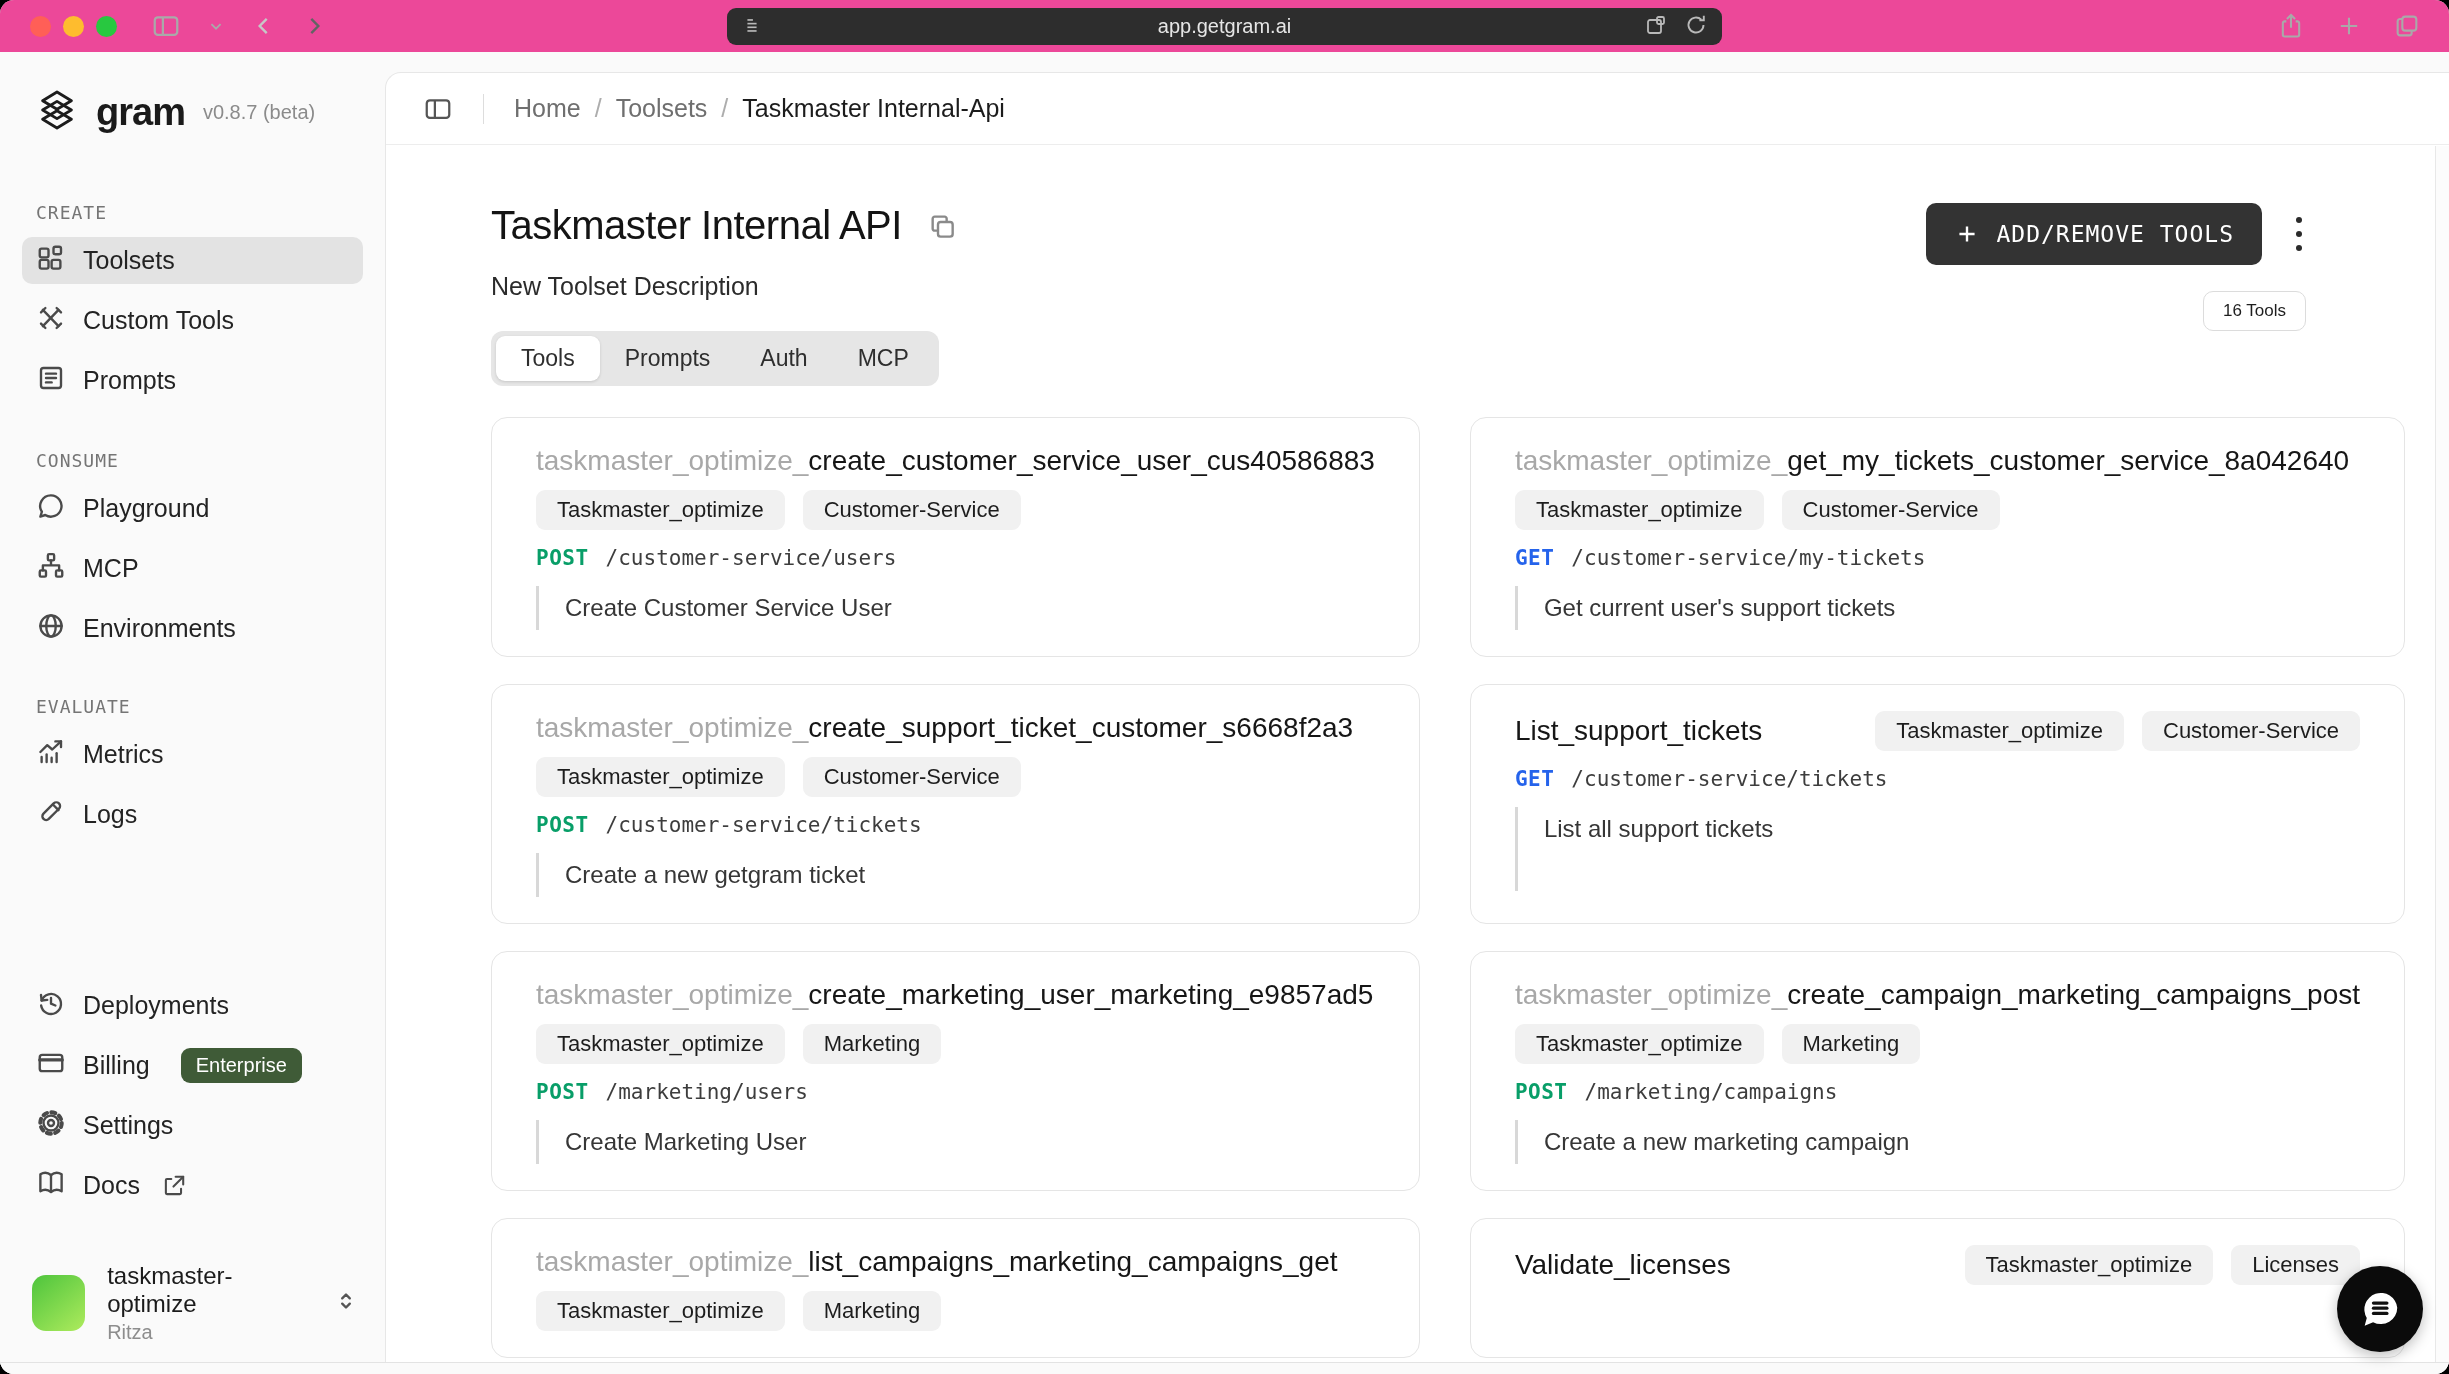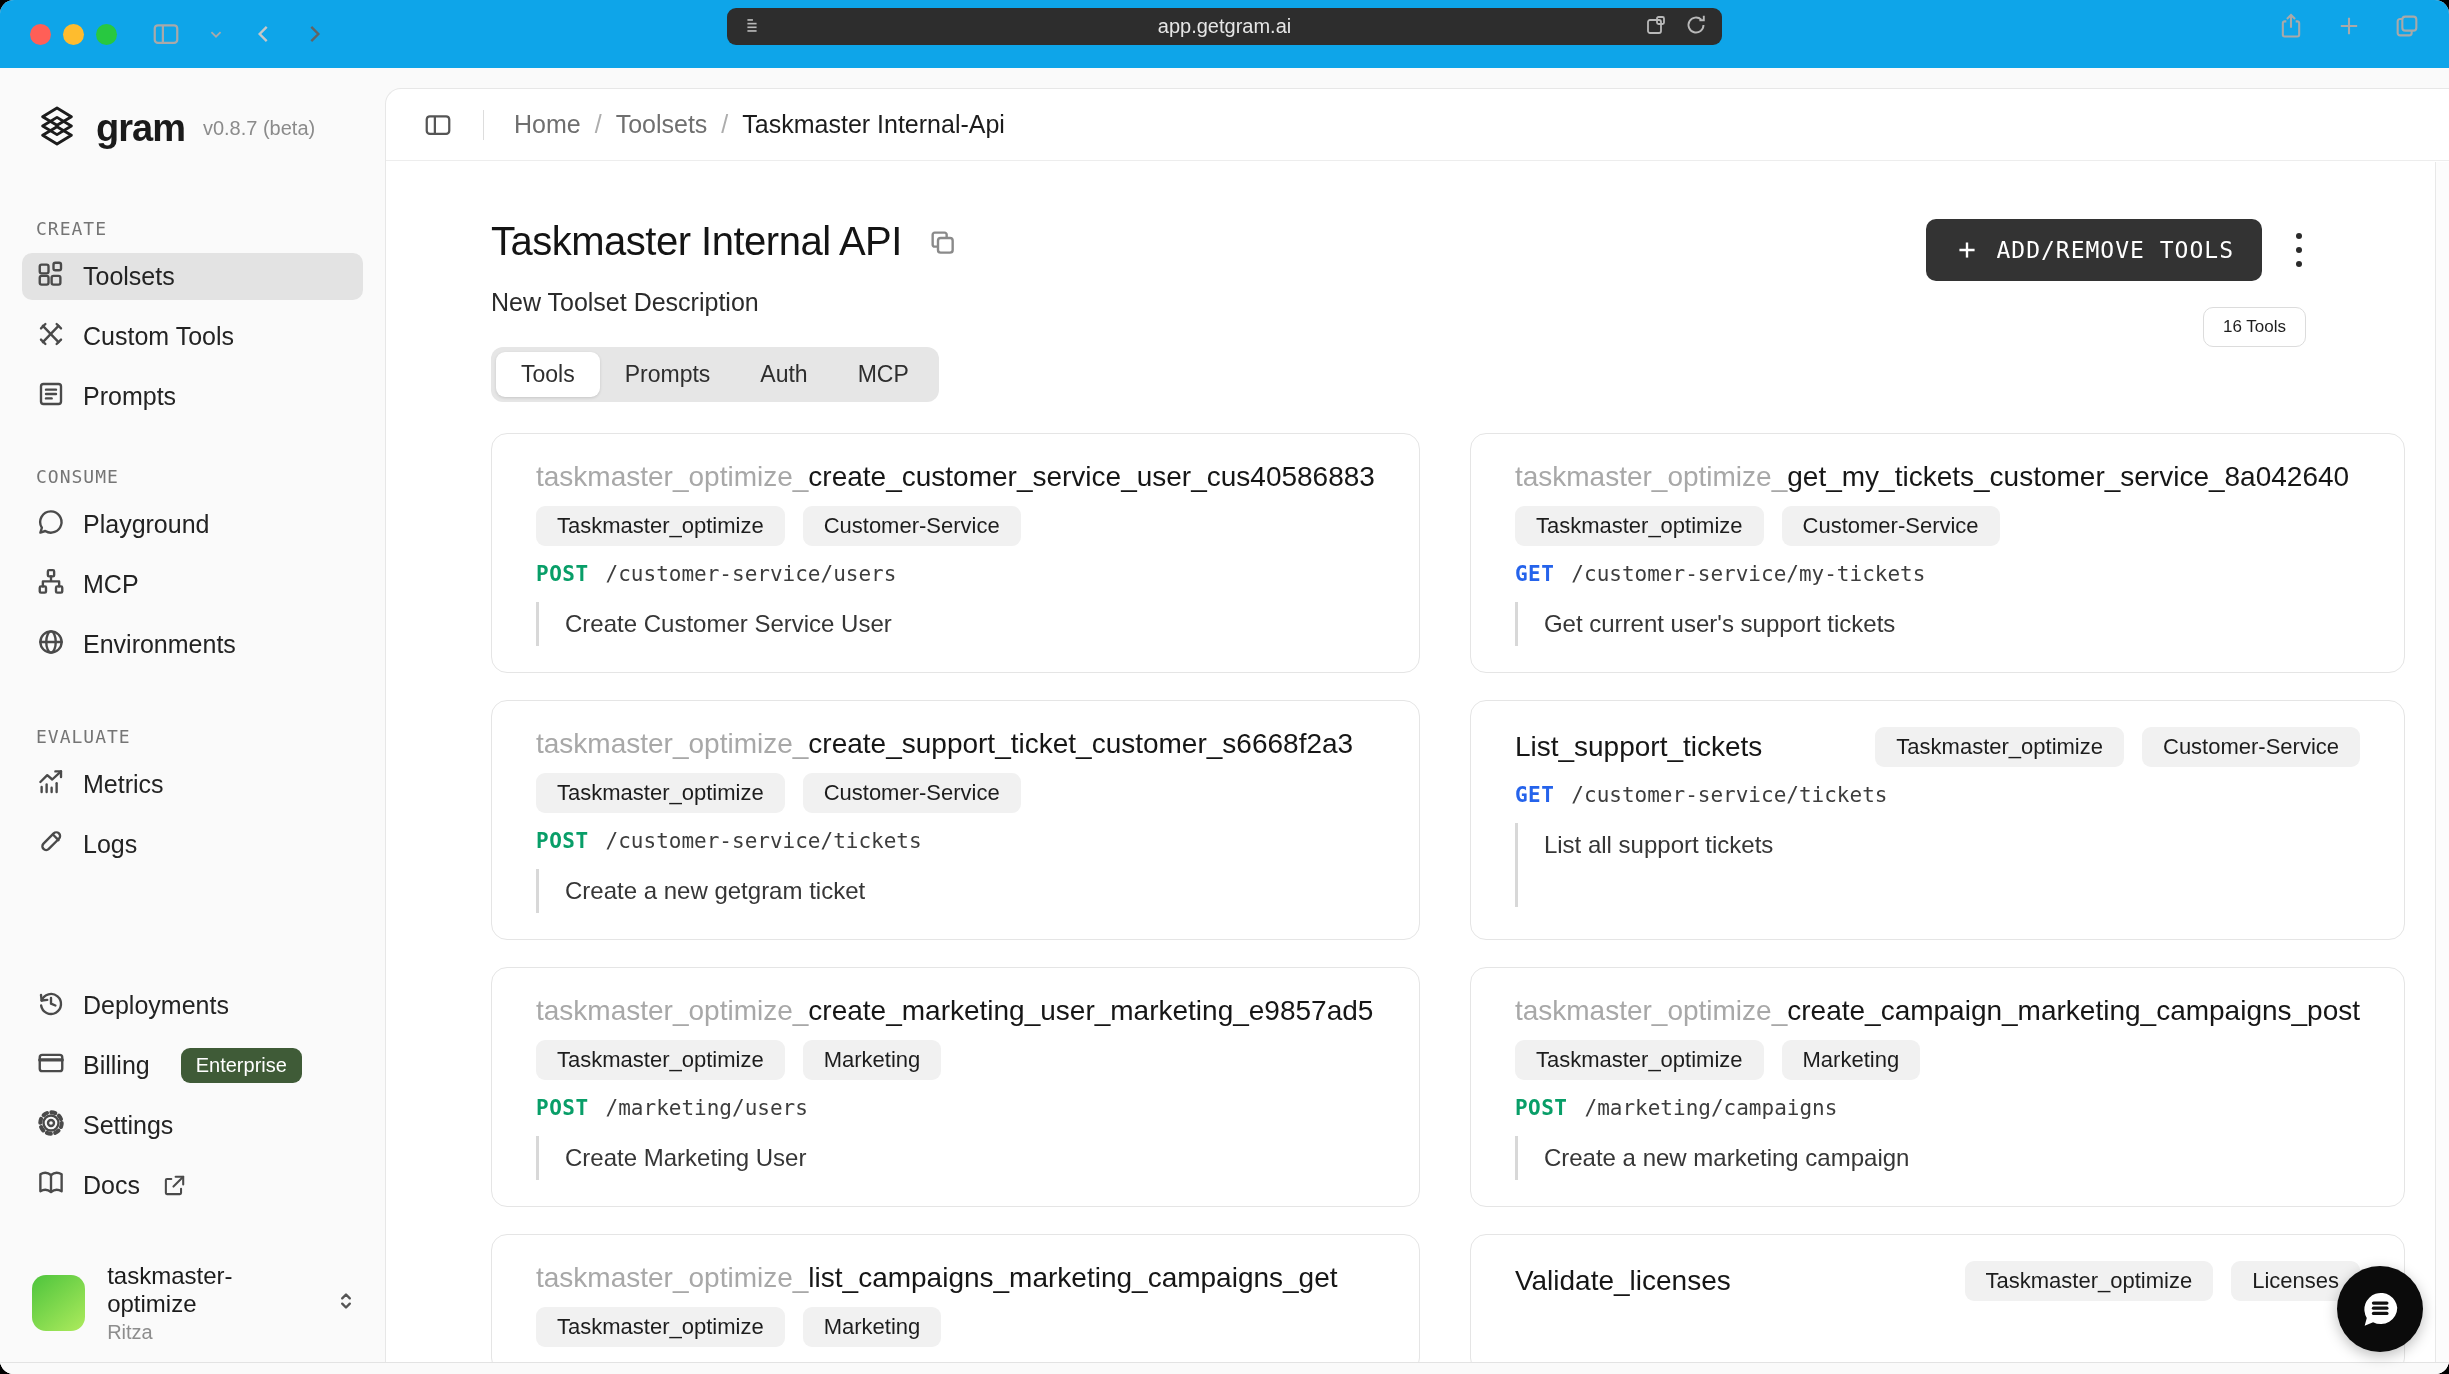--- a/index.html
+++ b/index.html
@@ -7,21 +7,21 @@
   body {
     width:2449px; height:1374px; overflow:hidden;
     font-family:"Liberation Sans","DejaVu Sans",sans-serif;
     -webkit-font-smoothing:antialiased;
   }
 
   .window { width:2449px; height:1374px; border-radius:14px; overflow:hidden;
             display:flex; flex-direction:column; background:#fafafa; }
 
   
-  .titlebar { height:68px; background:#0ea5e9; position:relative;
+  .titlebar { height:52px; background:#ec4899; position:relative;
               display:flex; align-items:center; flex:none; }
   .traffic { display:flex; gap:12px; margin-left:30px; }
   .traffic span { width:21px; height:21px; border-radius:50%; display:block; }
   .tb-icons { display:flex; align-items:center; gap:24px; margin-left:34px; color:#a9a9a9; }
   .tb-icons svg, .tb-right svg { display:block; }
   .urlbar { position:absolute; left:727px; top:8px; width:995px; height:37px;
             background:#2d2d2d; border-radius:9px; display:flex; align-items:center;
             color:#b9b9b9; padding:0 14px; }
   .urlbar .url-text { position:absolute; left:0; right:0; text-align:center;
             color:#e6e6e6; font-size:20px; }
@@ -265,21 +265,21 @@
             <span>MCP</span>
           </div>
           <div class="nav-item">
             <span><svg width="30" height="30" viewBox="0 0 24 24" fill="none" stroke="currentColor" stroke-width="1.9" stroke-linecap="round" stroke-linejoin="round">
                 <circle cx="12" cy="12" r="8.5"></circle>
                 <ellipse cx="12" cy="12" rx="3.8" ry="8.5"></ellipse>
                 <line x1="3.5" y1="12" x2="20.5" y2="12"></line>
               </svg></span>
             <span>Environments</span>
           </div>
-          <div class="section-label later" style="margin-top: 58px;">EVALUATE</div>
+          <div class="section-label later" style="margin-top: 44px;">EVALUATE</div>
           <div class="nav-item">
             <span><svg width="30" height="30" viewBox="0 0 24 24" fill="none" stroke="currentColor" stroke-width="1.9" stroke-linecap="round" stroke-linejoin="round">
                 <line x1="4.5" y1="20" x2="4.5" y2="16"></line>
                 <line x1="8.5" y1="20" x2="8.5" y2="14"></line>
                 <line x1="12.5" y1="20" x2="12.5" y2="16.5"></line>
                 <line x1="16.5" y1="20" x2="16.5" y2="13"></line>
                 <polyline points="3.5 12 9 6.5 13 10 20 3.5"></polyline>
                 <polyline points="15.5 3.5 20 3.5 20 8"></polyline>
               </svg></span>
             <span>Metrics</span>

